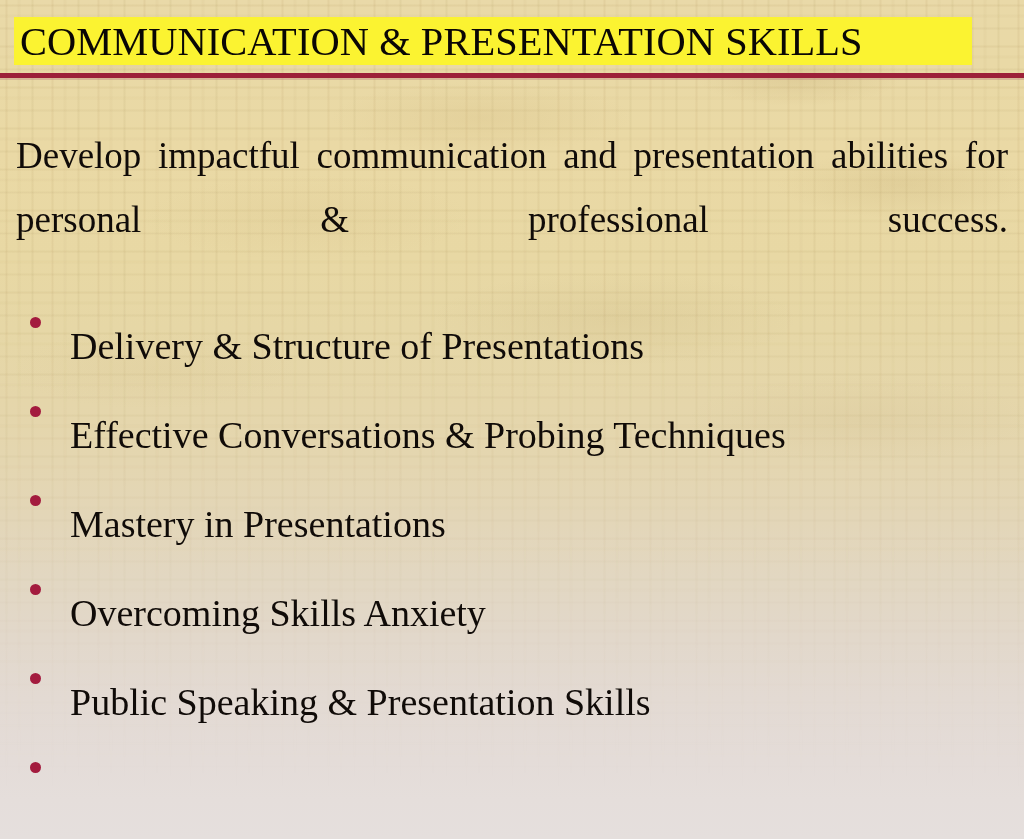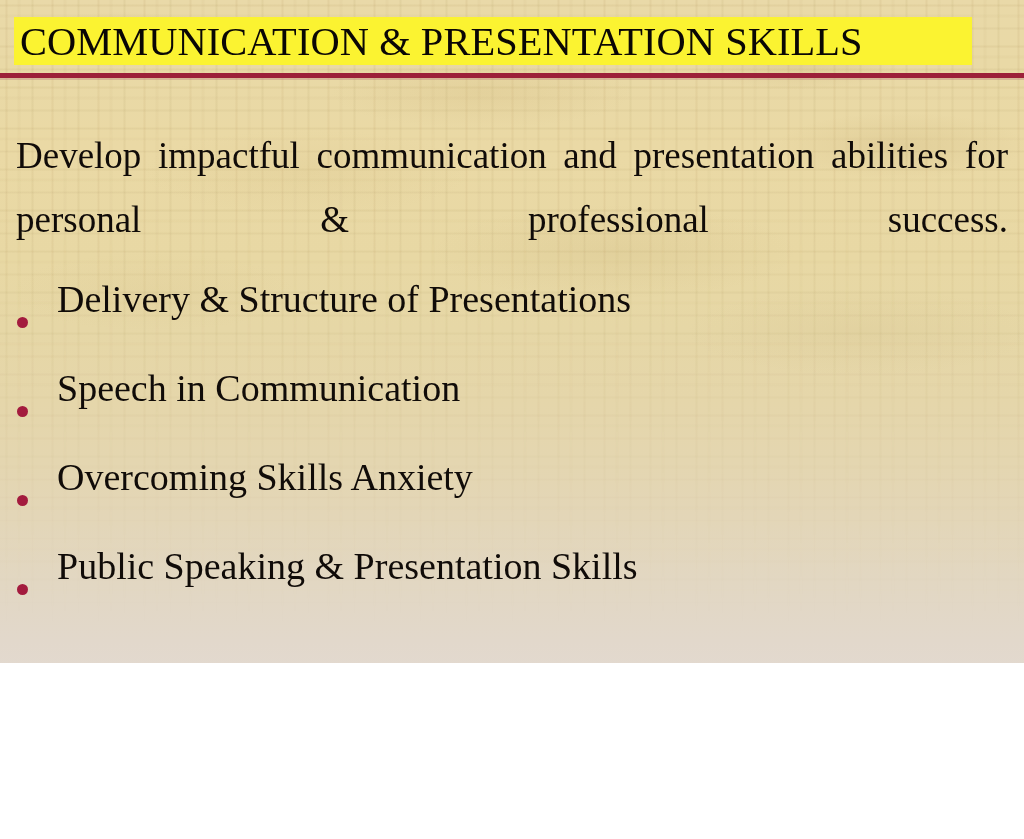--- a/index.html
+++ b/index.html
@@ -9,21 +9,21 @@
   body {
     width: 1024px;
     height: 839px;
     overflow: hidden;
     font-family: "Liberation Serif", "DejaVu Serif", serif;
   }
 
   #slide {
     position: relative;
     width: 1024px;
-    height: 663px;
+    height: 839px;
     overflow: hidden;
     background-color: #e5e5e5;
   }
 
   
   .bg-base {
     position: absolute;
     inset: 0;
     background:
       linear-gradient(to bottom,
@@ -166,21 +166,22 @@
   #bullets {
     position: absolute;
     left: 0;
     top: 278px;
     width: 1024px;
   }
   .bullet-row {
     position: relative;
     height: 89px;
     display: flex;
-    align-items: flex-start;
+    align-items: flex-end;
+    margin-left: 13px;
   }
   .bullet-dot {
     position: absolute;
     left: 17px;
     top: 50%;
     margin-top: -6px;
     width: 11px;
     height: 11px;
     border-radius: 50%;
     background: #a31b3e;
@@ -213,24 +214,28 @@
 
   <div id="subtitle">Develop impactful communication and presentation abilities for personal &amp; professional success.</div>
 
   <div id="bullets">
 
     <div class="bullet-row">
       <span class="bullet-dot"></span>
       <span class="bullet-label">Delivery &amp; Structure of Presentations</span>
     </div>
 
-
-    <div class="bullet-row">
-      <span class="bullet-dot"></span>
-      <span class="bullet-label">Speech in Communication</span>
+    <div class="bullet-row">
+      <span class="bullet-dot"></span>
+      <span class="bullet-label">Effective Conversations &amp; Probing Techniques</span>
+    </div>
+
+    <div class="bullet-row">
+      <span class="bullet-dot"></span>
+      <span class="bullet-label">Mastery in Presentations</span>
     </div>
 
     <div class="bullet-row">
       <span class="bullet-dot"></span>
       <span class="bullet-label">Overcoming Skills Anxiety</span>
     </div>
 
     <div class="bullet-row">
       <span class="bullet-dot"></span>
       <span class="bullet-label">Public Speaking &amp; Presentation Skills</span>

